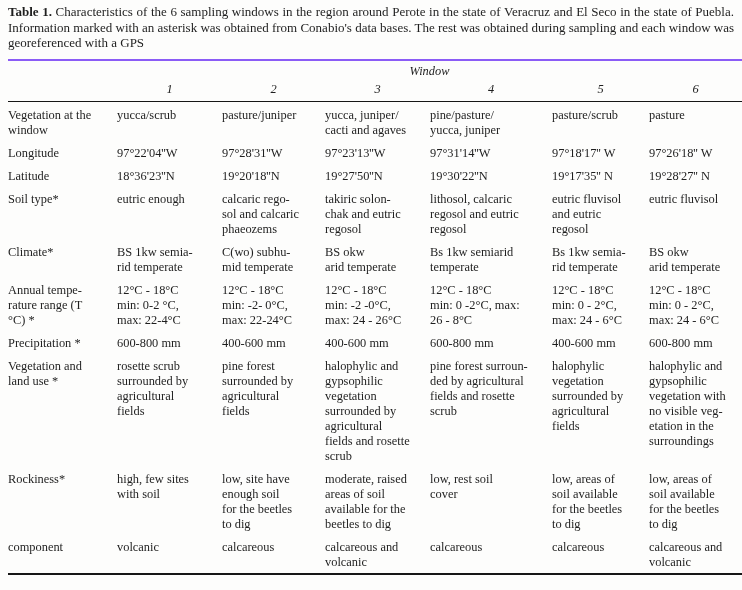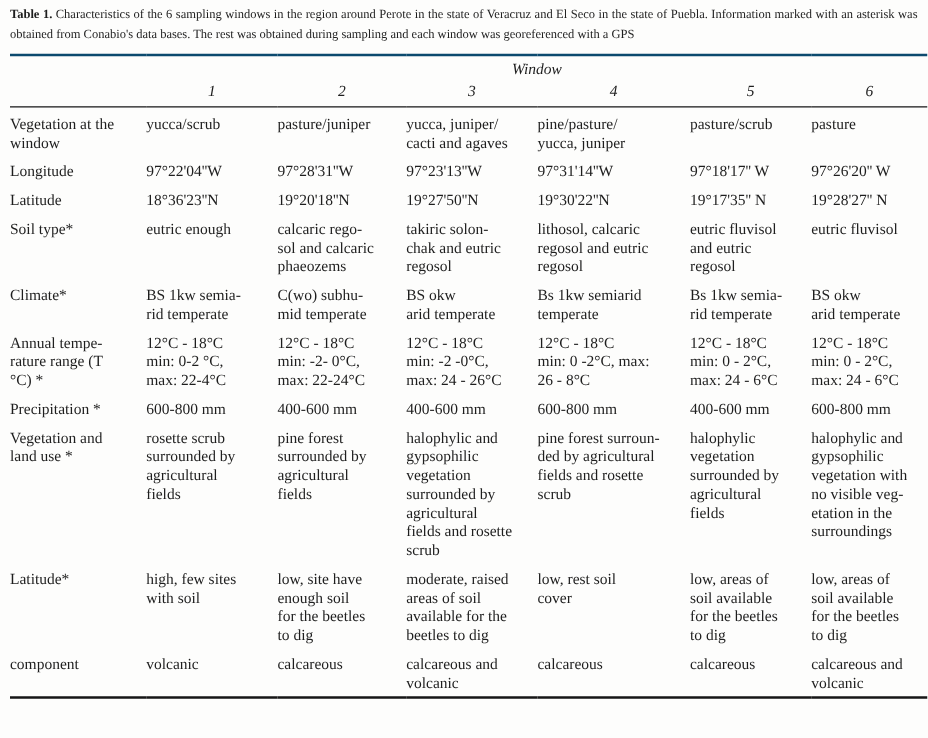--- a/index.html
+++ b/index.html
@@ -7,31 +7,31 @@
     width: 742px; height: 590px;
     background: #fdfdfc;
     color: #1e1e1e;
     font-family: "Liberation Serif", "DejaVu Serif", serif;
     overflow: hidden;
   }
   .page { padding: 4px 6px 0 8px; }
 
   .caption {
     margin: 0 2px 8px 0;
-    font-size: 10px;
+    font-size: 13px;
     line-height: 15.5px;
     text-align: justify;
   }
   .caption b { font-weight: bold; }
 
   table.char-table {
     border-collapse: collapse;
     table-layout: fixed;
     width: 734px;
-    border-top: 2px solid #0c4a6e;
+    border-top: 2px solid #8b5cf6;
     border-bottom: 2px solid #161616;
   }
   col.c-label { width: 109px; }
   col.c1 { width: 105px; }
   col.c2 { width: 103px; }
   col.c3 { width: 105px; }
   col.c4 { width: 122px; }
   col.c5 { width: 97px; }
   col.c6 { width: 93px; }
 
@@ -107,21 +107,21 @@
         <td>pasture/scrub</td>
         <td>pasture</td>
       </tr>
       <tr>
         <th>Longitude</th>
         <td>97°22'04''W</td>
         <td>97°28'31''W</td>
         <td>97°23'13''W</td>
         <td>97°31'14''W</td>
         <td>97°18'17'' W</td>
-        <td>97°26'20'' W</td>
+        <td>97°26'18'' W</td>
       </tr>
       <tr>
         <th>Latitude</th>
         <td>18°36'23''N</td>
         <td>19°20'18''N</td>
         <td>19°27'50''N</td>
         <td>19°30'22''N</td>
         <td>19°17'35'' N</td>
         <td>19°28'27'' N</td>
       </tr>
@@ -217,21 +217,21 @@
 agricultural
 fields</td>
         <td>halophylic and
 gypsophilic
 vegetation with
 no visible veg-
 etation in the
 surroundings</td>
       </tr>
       <tr>
-        <th>Latitude*</th>
+        <th>Rockiness*</th>
         <td>high, few sites
 with soil</td>
         <td>low, site have
 enough soil
 for the beetles
 to dig</td>
         <td>moderate, raised
 areas of soil
 available for the
 beetles to dig</td>

